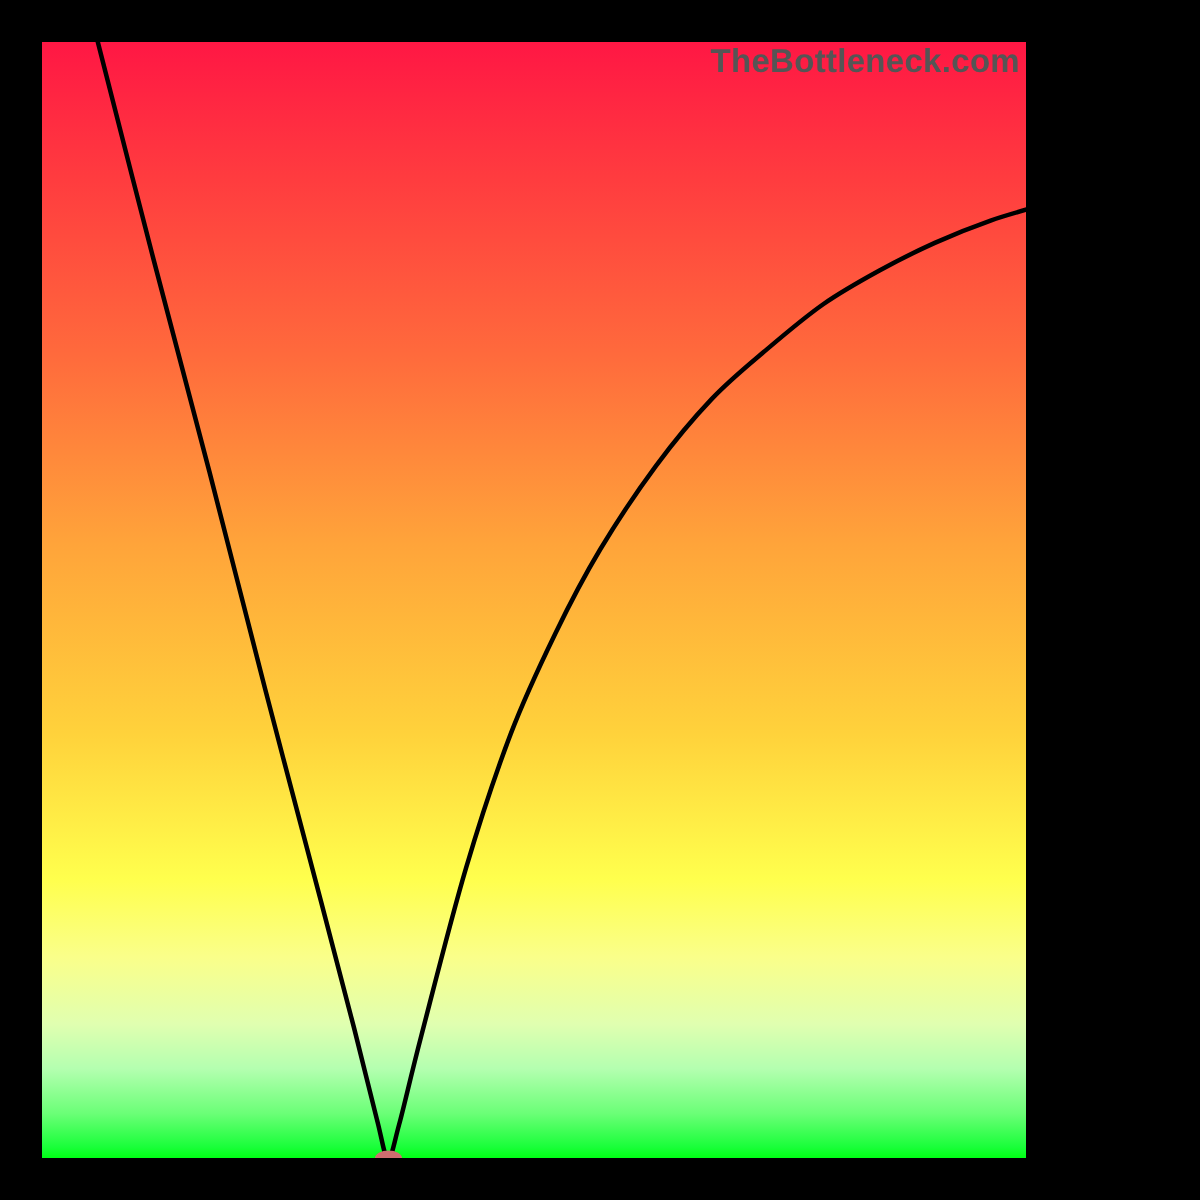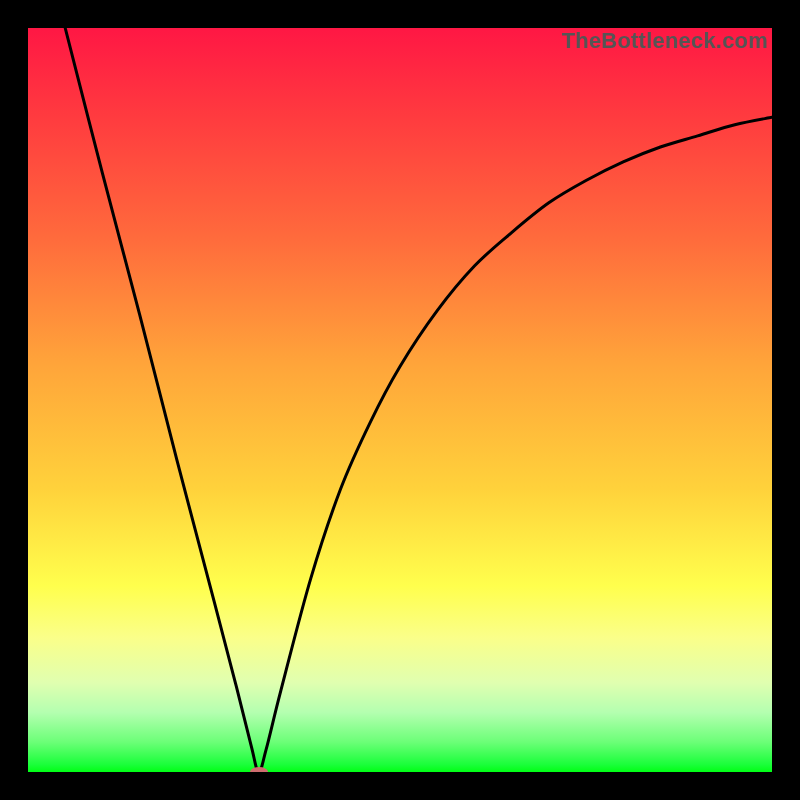--- a/index.html
+++ b/index.html
@@ -7,21 +7,21 @@
   .frame {
     position: relative;
     width: 800px;
     height: 800px;
     background: #000;
   }
   .plot-area {
     position: absolute;
     left: 28px;
     top: 28px;
-    width: 744px;
+    width: 656px;
     height: 744px;
     background: linear-gradient(
       to bottom,
       #ff1744 0%,
       #ff3b3f 12%,
       #ff6a3c 28%,
       #ffa43a 45%,
       #ffd23b 62%,
       #ffff4d 75%,
       #faff8a 82%,

